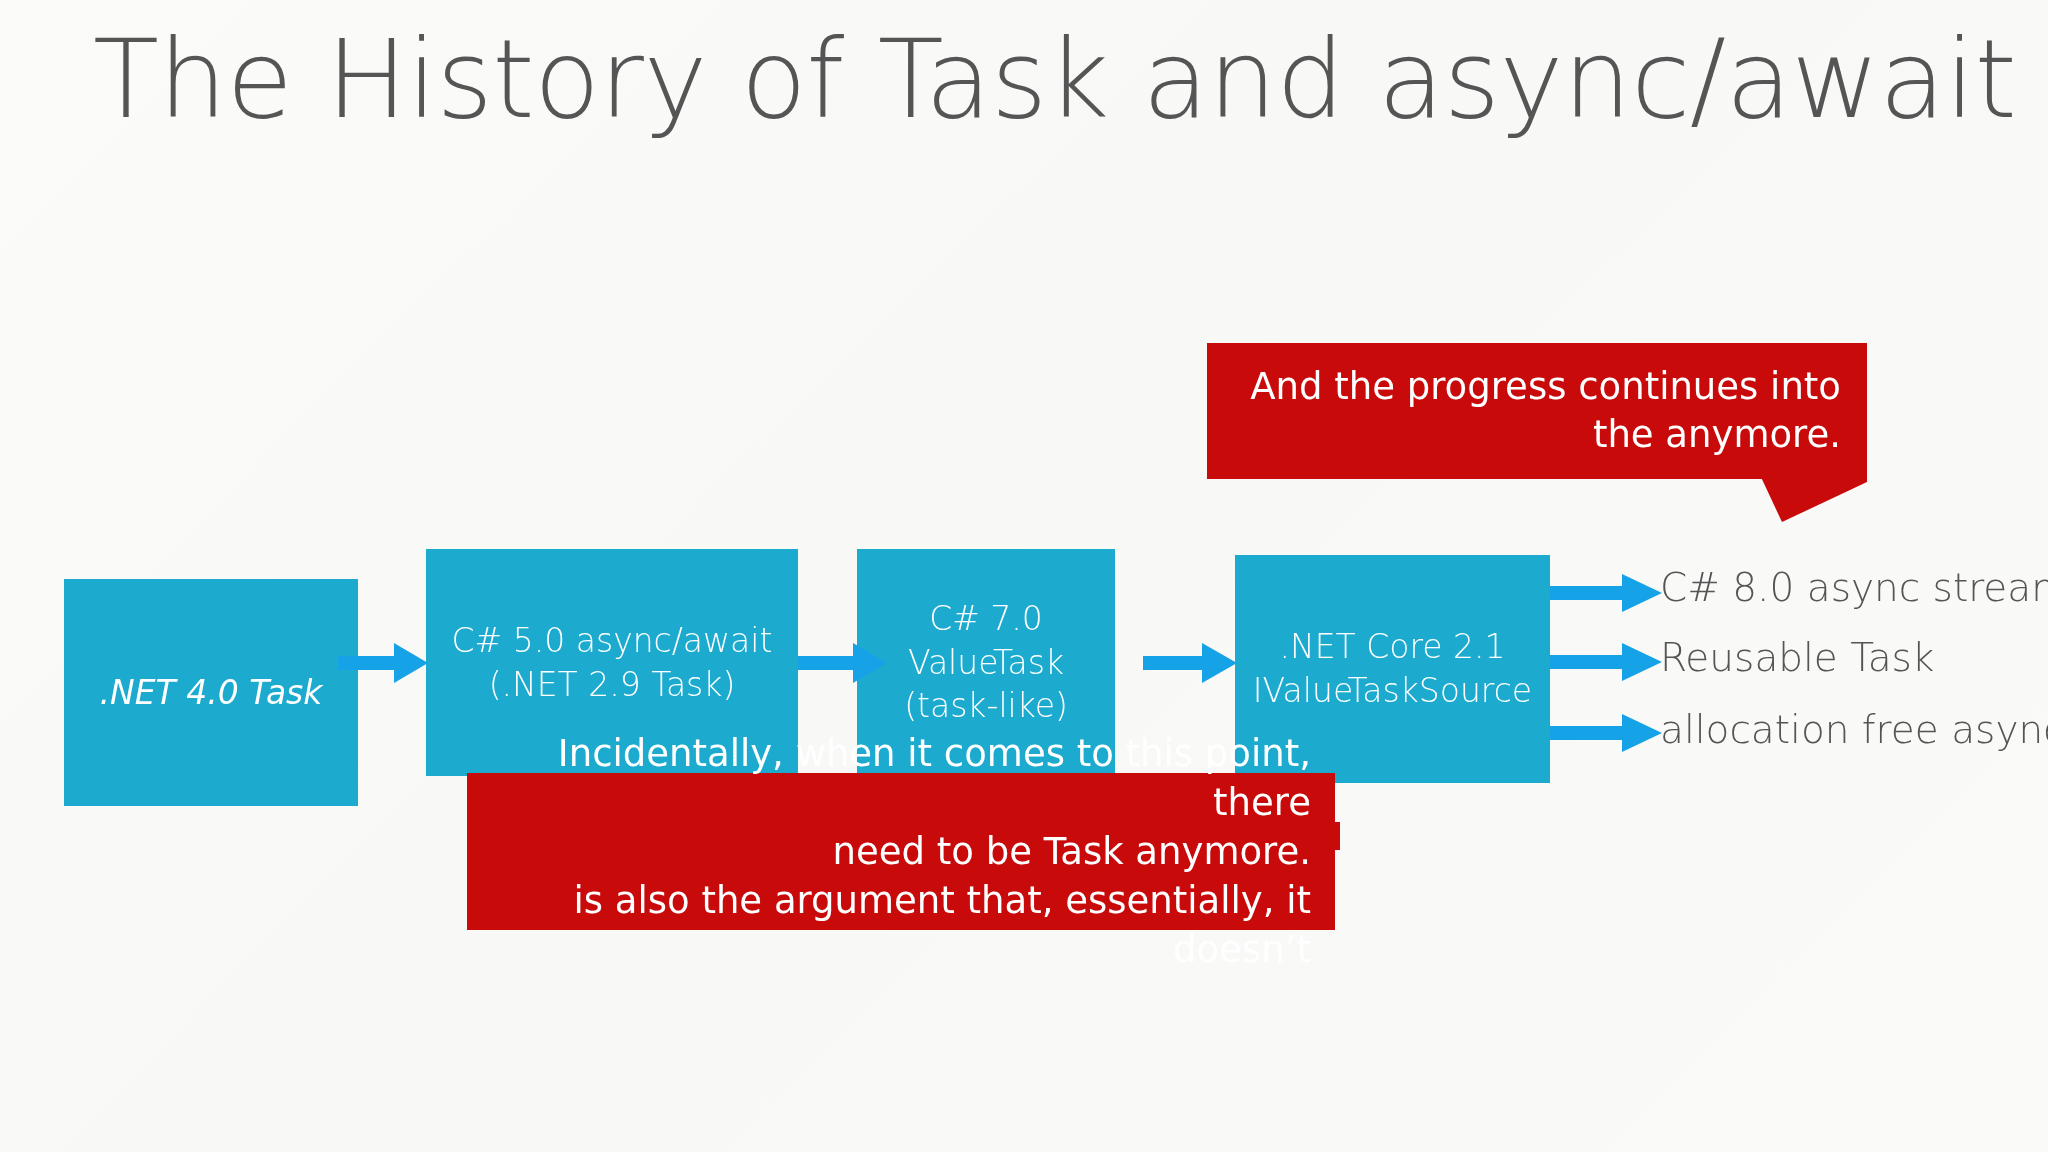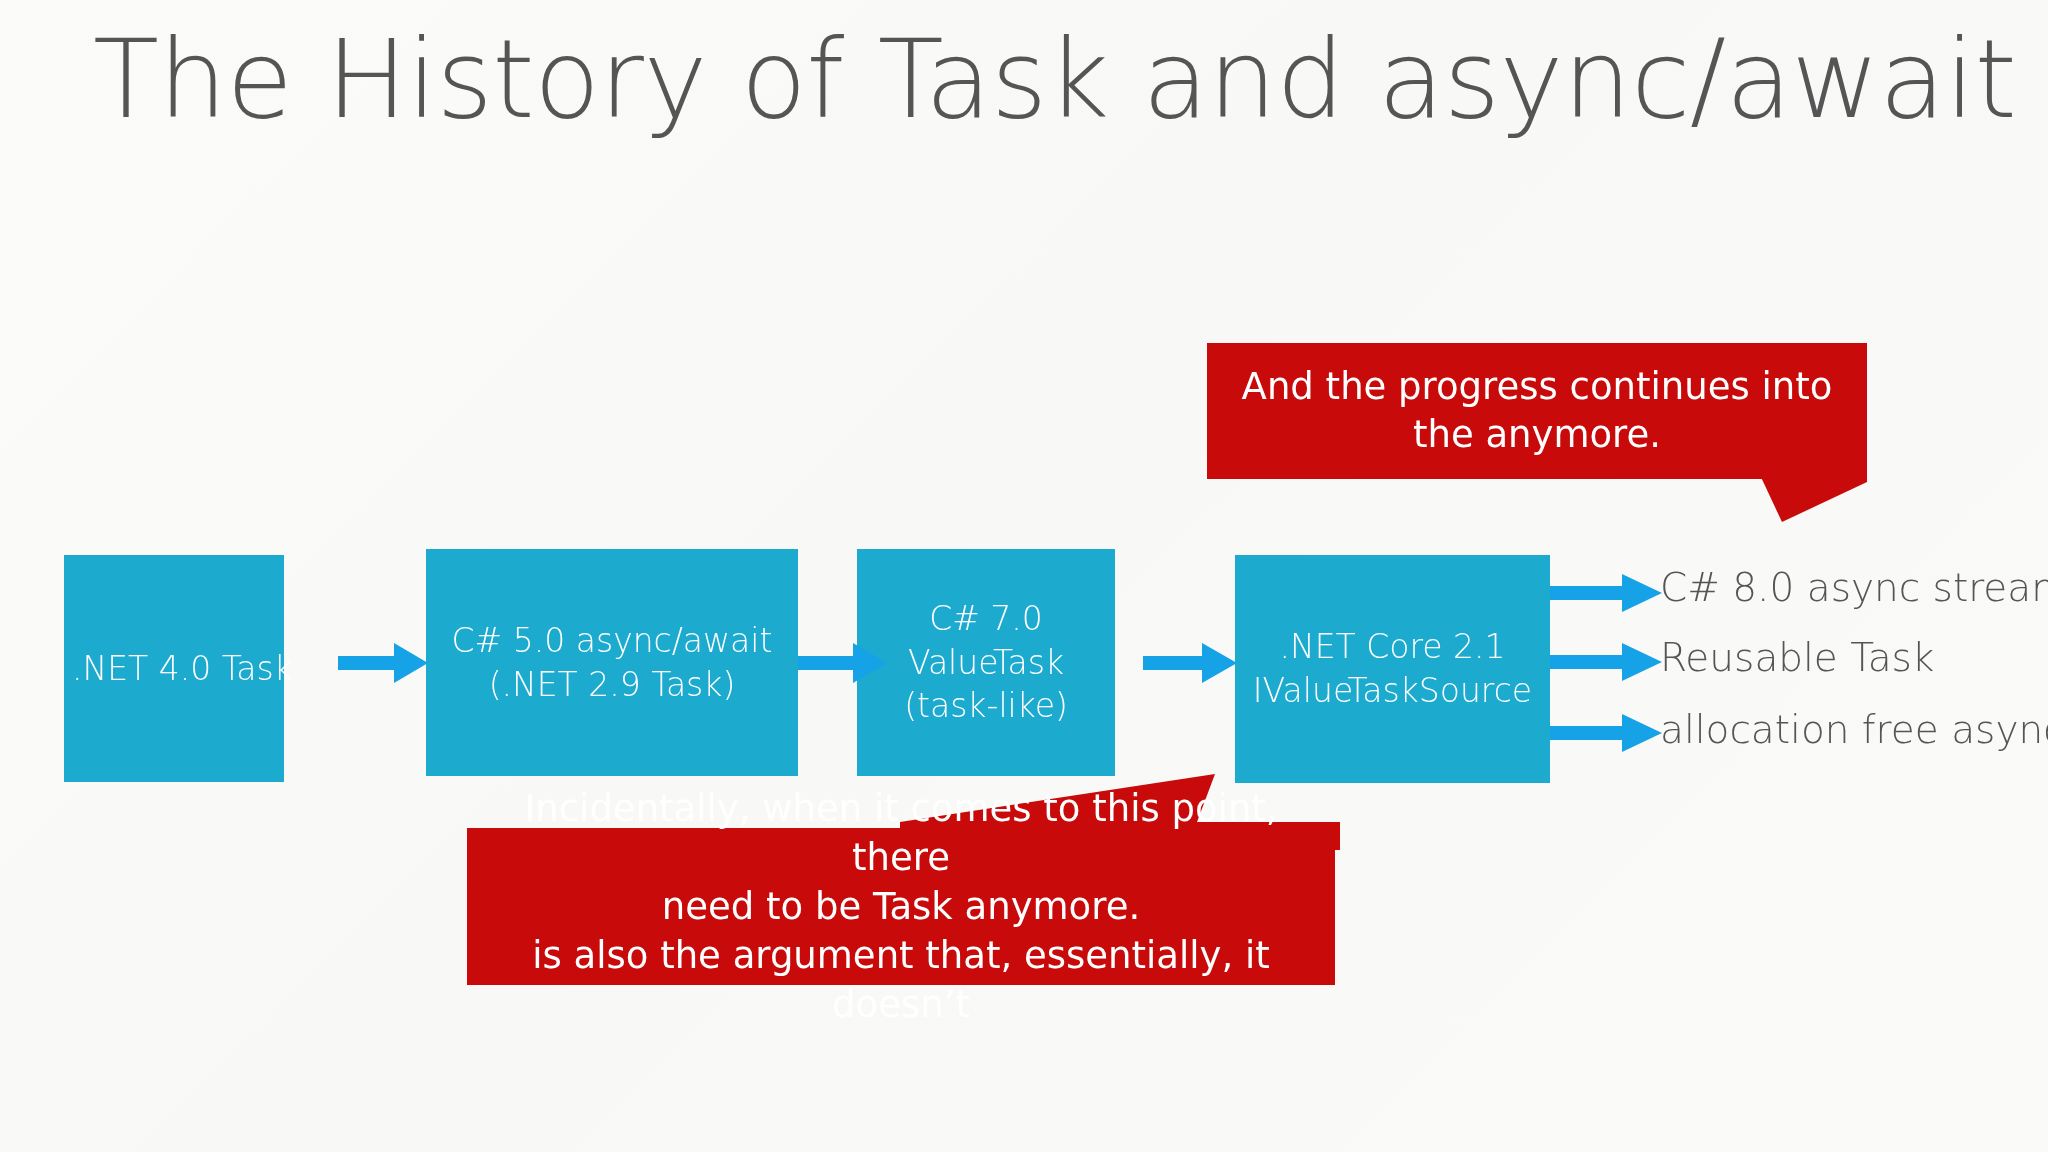--- a/index.html
+++ b/index.html
@@ -45,21 +45,21 @@
     font-family: "DejaVu Sans", sans-serif;
     font-weight: 300;
     font-size: 33px;
     line-height: 1.32;
     box-sizing: border-box;
     padding: 4px 8px;
   }
   .flow-box .lines { width: 100%; }
   .flow-box .lines span { display: block; white-space: nowrap; }
 
-  #box-1 { left: 64px;   top: 555px; width: 220px; height: 227px; }
+  #box-1 { left: 64px;   top: 579px; width: 294px; height: 227px; font-style: italic; }
   #box-2 { left: 426px;  top: 549px; width: 372px; height: 227px; }
   #box-3 { left: 857px;  top: 549px; width: 258px; height: 227px; }
   #box-4 { left: 1235px; top: 548px; width: 315px; height: 228px; margin-top: 7px; }
 
   
   .chain-arrow {
     position: absolute;
     height: 44px;
   }
   .chain-arrow svg { display: block; width: 100%; height: 100%; }
@@ -103,39 +103,39 @@
     font-family: "DejaVu Sans", sans-serif;
     font-weight: 400;
     box-sizing: border-box;
     display: flex;
     align-items: center;
     justify-content: center;
     text-align: center;
     z-index: 2;
   }
   .callout .bubble .lines { width: 100%; }
-  .callout .bubble .lines span { display: block; }
+  .callout .bubble .lines span { display: block; text-align: right; }
   .callout .tail {
     position: absolute;
     z-index: 1;
   }
   .callout .tail svg { display: block; }
 
   
   #callout-top { left: 0; top: 0; }
   #callout-top .bubble {
     left: 1207px; top: 343px; width: 660px; height: 136px;
     font-size: 37px; line-height: 1.30; padding: 0 26px;
   }
   #callout-top .tail { left: 1207px; top: 470px; }
 
   
   #callout-bottom { left: 0; top: 0; }
   #callout-bottom .bubble {
-    left: 467px; top: 828px; width: 868px; height: 157px;
+    left: 467px; top: 773px; width: 868px; height: 157px;
     font-size: 37px; line-height: 1.33; padding: 0 24px;
   }
   #callout-bottom .tail { left: 900px; top: 760px; }
 </style>
 </head>
 <body>
 
 <div id="slide">
 
   <div id="slide-title">The History of Task and async/await</div>

